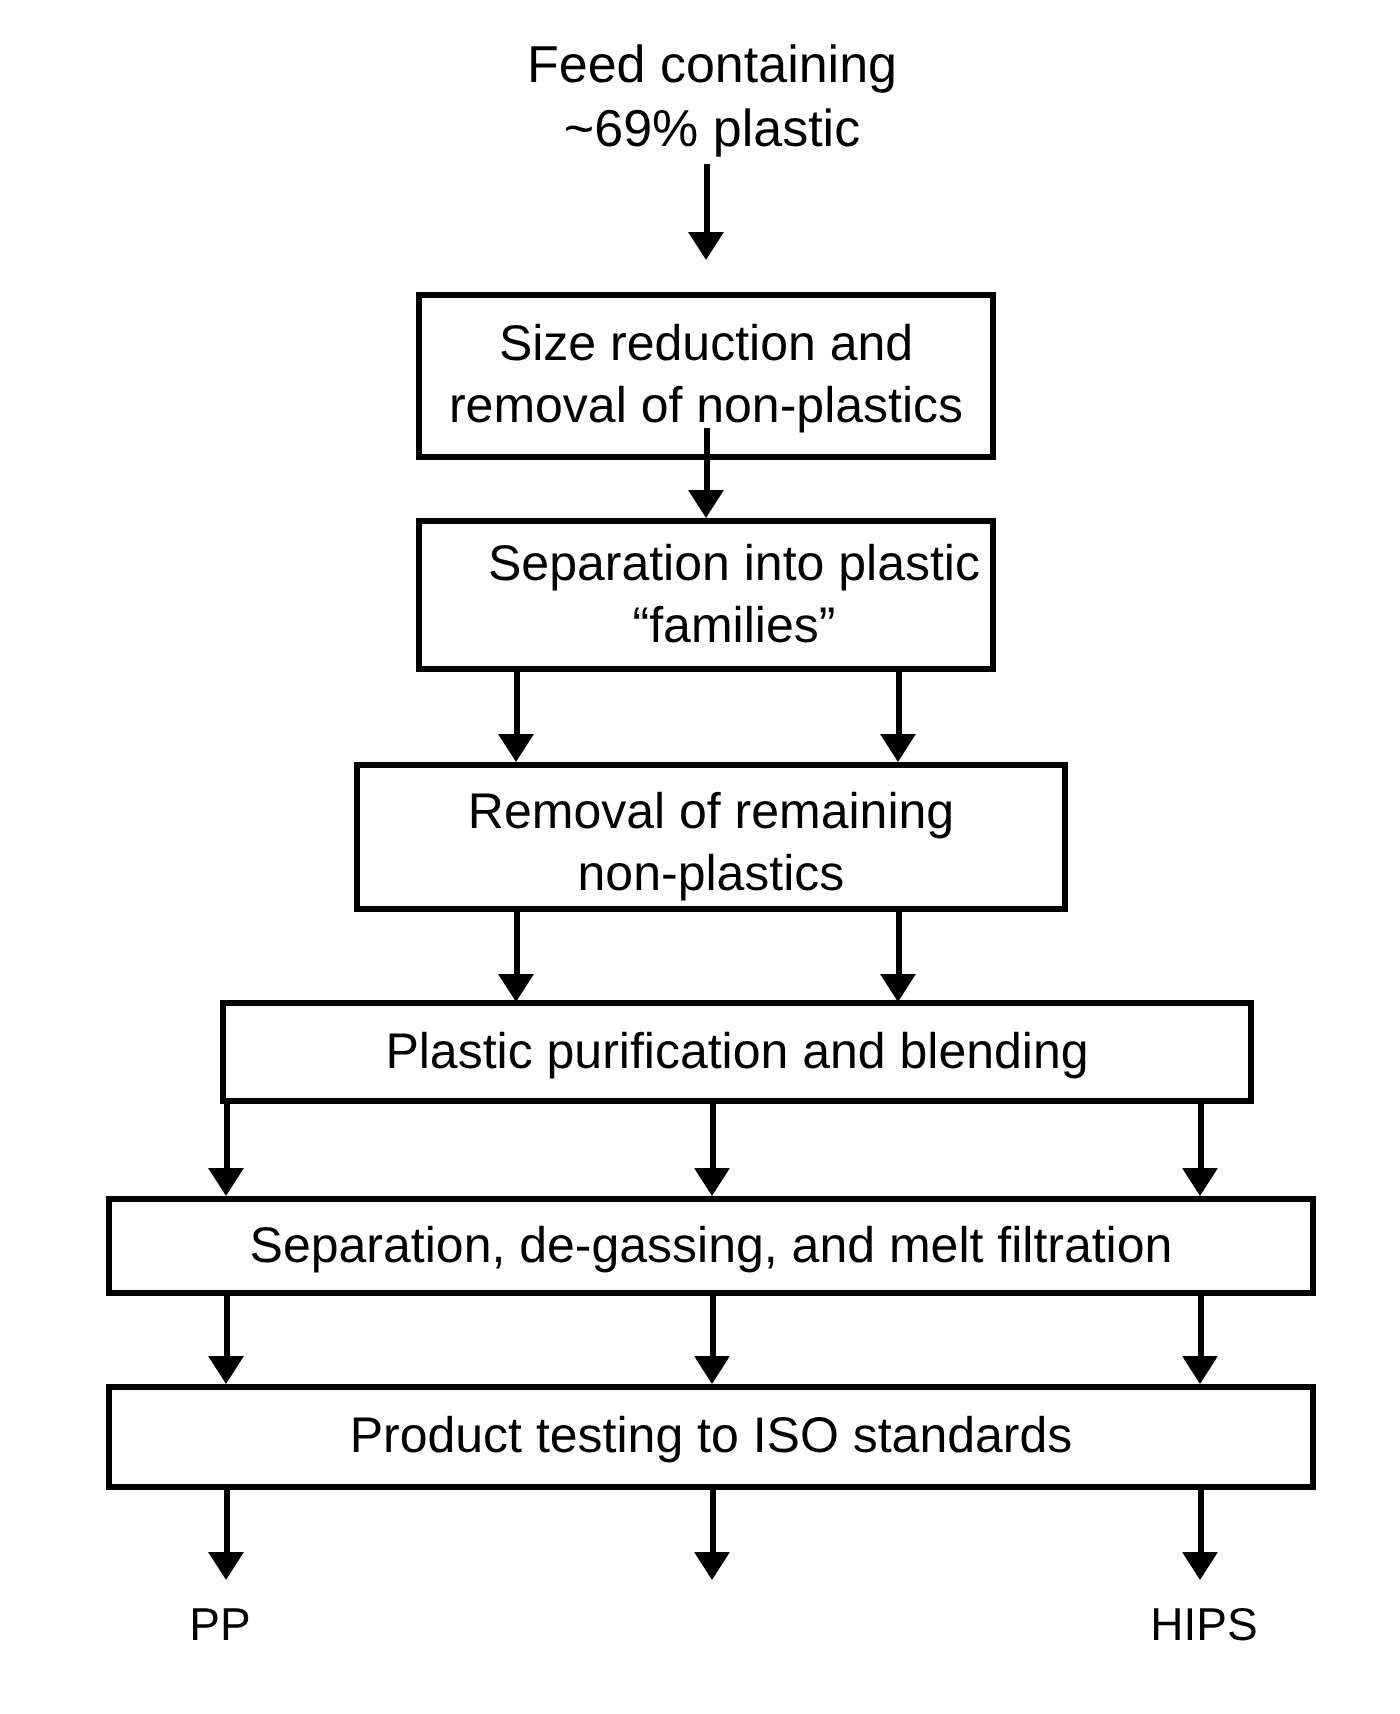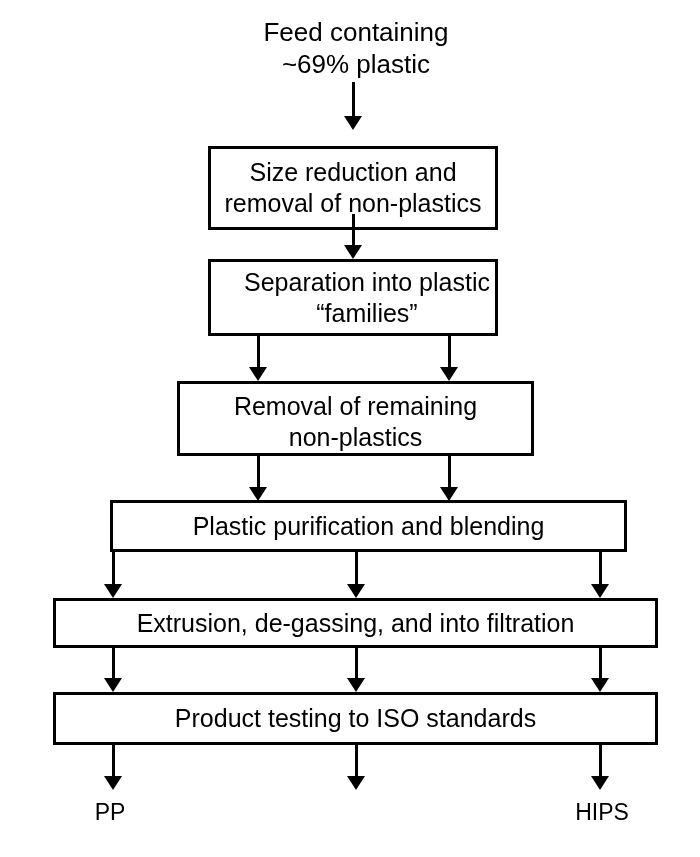--- a/index.html
+++ b/index.html
@@ -107,21 +107,21 @@
 
   <div class="box" style="left:95px; top:500px; width:517px; height:52px;margin-left:15px;">
     <span>Plastic purification and blending</span>
   </div>
 
   <div class="arrow" style="left:104px; top:552px; height:46px;"></div>
   <div class="arrow" style="left:347px; top:552px; height:46px;"></div>
   <div class="arrow" style="left:591px; top:552px; height:46px;"></div>
 
   <div class="box" style="left:53px; top:598px; width:605px; height:50px;">
-    <span>Extrusion, de-gassing, and into filtration</span>
+    <span>Separation, de-gassing, and melt filtration</span>
   </div>
 
   <div class="arrow" style="left:104px; top:647px; height:45px;"></div>
   <div class="arrow" style="left:347px; top:647px; height:45px;"></div>
   <div class="arrow" style="left:591px; top:647px; height:45px;"></div>
 
   <div class="box" style="left:53px; top:692px; width:605px; height:53px;">
     <span>Product testing to ISO standards</span>
   </div>
 

